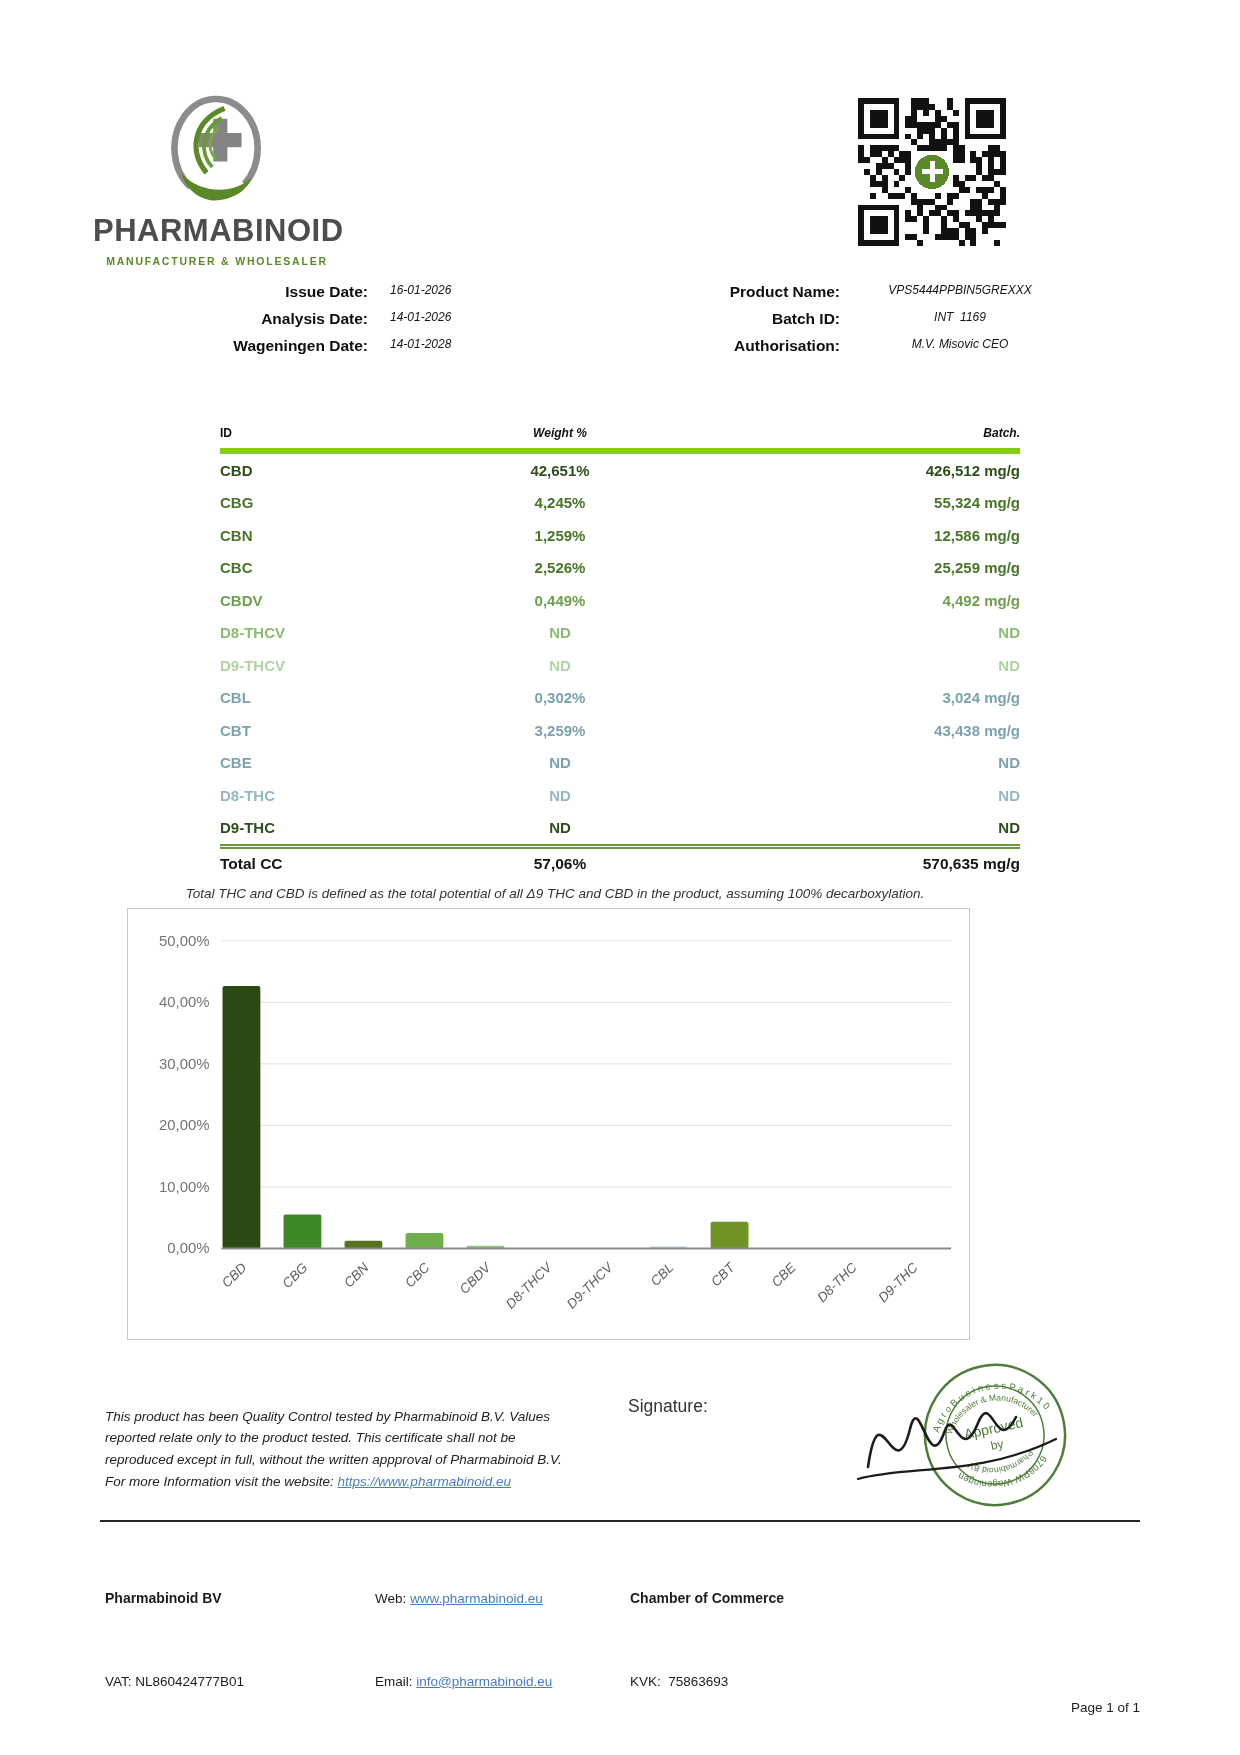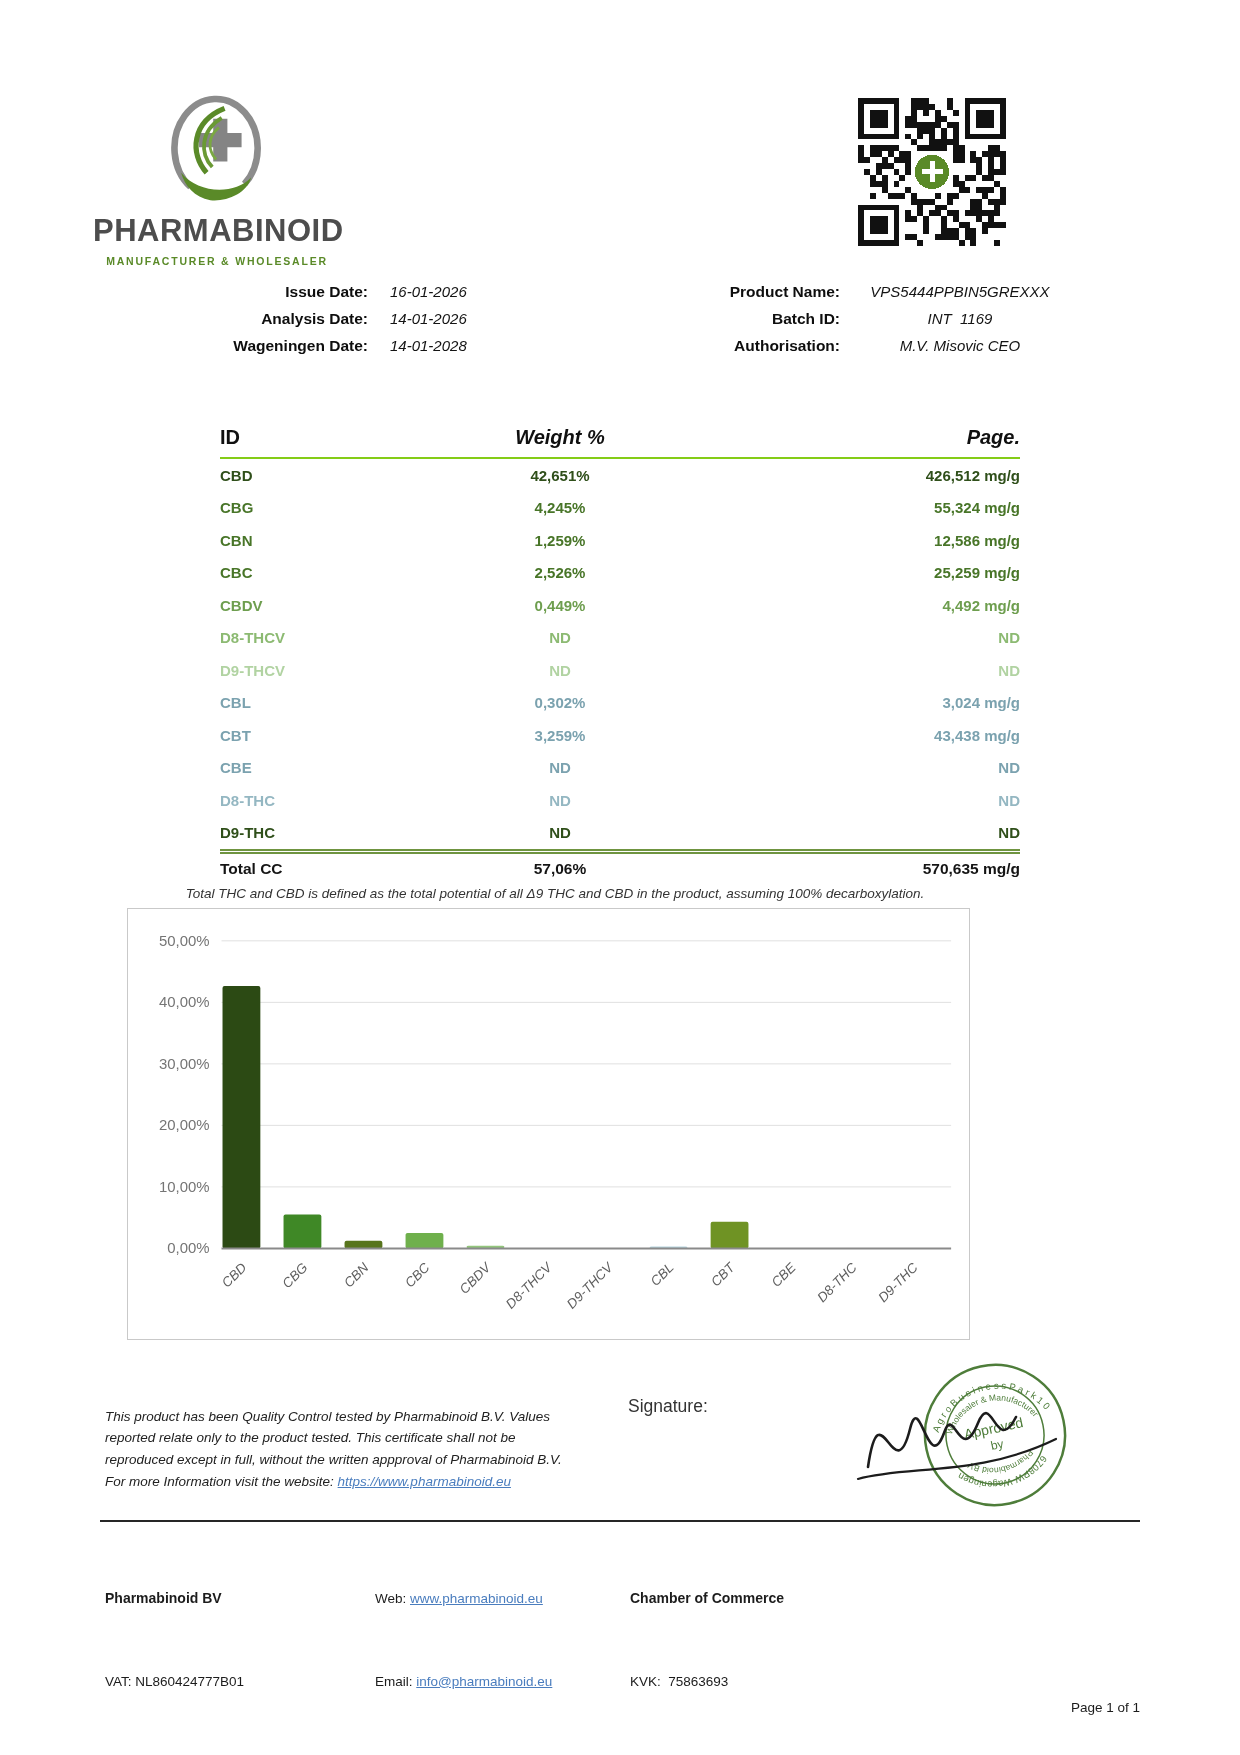--- a/index.html
+++ b/index.html
@@ -10,30 +10,30 @@
   
   .logo{position:absolute;left:93px;top:95px;width:248px;text-align:center;}
   .logo-word{font-size:31px;font-weight:bold;color:#4d4d4d;letter-spacing:.5px;line-height:1;margin-top:4px;}
   .logo-tag{font-size:10.5px;font-weight:bold;color:#5a8a28;letter-spacing:1.8px;margin-top:9px;}
   .title{position:absolute;left:330px;top:150px;width:420px;text-align:center;
          font-size:33px;font-weight:bold;color:#55801d;}
   .qr{position:absolute;left:858px;top:98px;width:148px;height:148px;}
 
   
   .ilabel{position:absolute;width:220px;text-align:right;font-weight:bold;font-size:15.5px;color:#0e0e0e;}
-  .ivalue{position:absolute;font-style:italic;font-size:15px;color:#141414;white-space:pre;}
+  .ivalue{position:absolute;font-style:italic;font-size:12px;color:#141414;white-space:pre;}
   .ivalue.cen{width:210px;text-align:center;}
 
   
   .banner{position:absolute;left:100px;top:370px;width:1005px;height:30px;background:#568224;
           color:#fff;font-weight:bold;font-size:17.5px;text-align:center;line-height:30px;letter-spacing:.3px;}
 
   
   .coa-table{position:absolute;left:220px;top:424px;width:800px;border-collapse:collapse;}
-  .coa-table th{font-size:20px;font-weight:bold;color:#101010;border-bottom:2px solid #84cc16;
+  .coa-table th{font-size:12px;font-weight:bold;color:#101010;border-bottom:6px solid #84cc16;
                 padding:2px 0 8px;margin-left:42px;}
   .coa-table th.l{text-align:left;}
   .coa-table th.c{text-align:center;font-style:italic;}
   .coa-table th.r{text-align:right;font-style:italic;}
   .coa-table td{font-size:15px;font-weight:bold;height:32.5px;padding:0;}
   .coa-table td.l{text-align:left;}
   .coa-table td.c{text-align:center;}
   .coa-table td.r{text-align:right;}
   .coa-table tr.total td{border-top:5px double #6f9440;color:#141414;font-size:15.5px;height:30px;}
 
@@ -298,21 +298,21 @@
   <table class="coa-table">
     <colgroup>
         <col style="width:180px">
         <col style="width:320px">
         <col style="width:300px">
       </colgroup>
     <thead>
       <tr>
         <th class="l">ID</th>
         <th class="c">Weight %</th>
-        <th class="r">Page.</th>
+        <th class="r">Batch.</th>
       </tr>
     </thead>
     <tbody>
         <tr style="color: rgb(47, 79, 26);">
           <td class="l">CBD</td>
           <td class="c">42,651%</td>
           <td class="r">426,512 mg/g</td>
         </tr>
         <tr style="color: rgb(72, 117, 40);">
           <td class="l">CBG</td>

